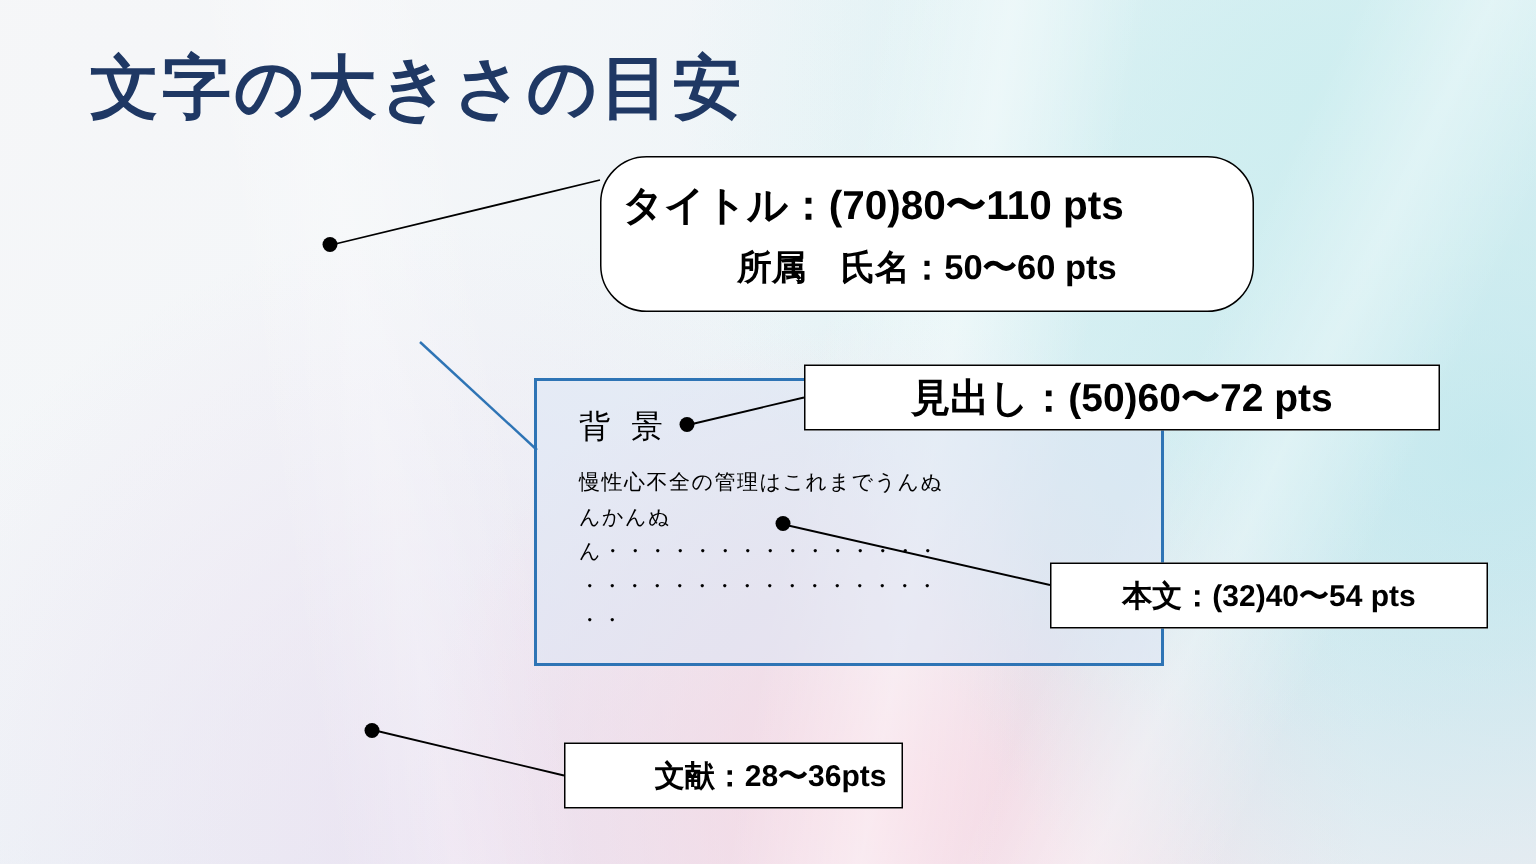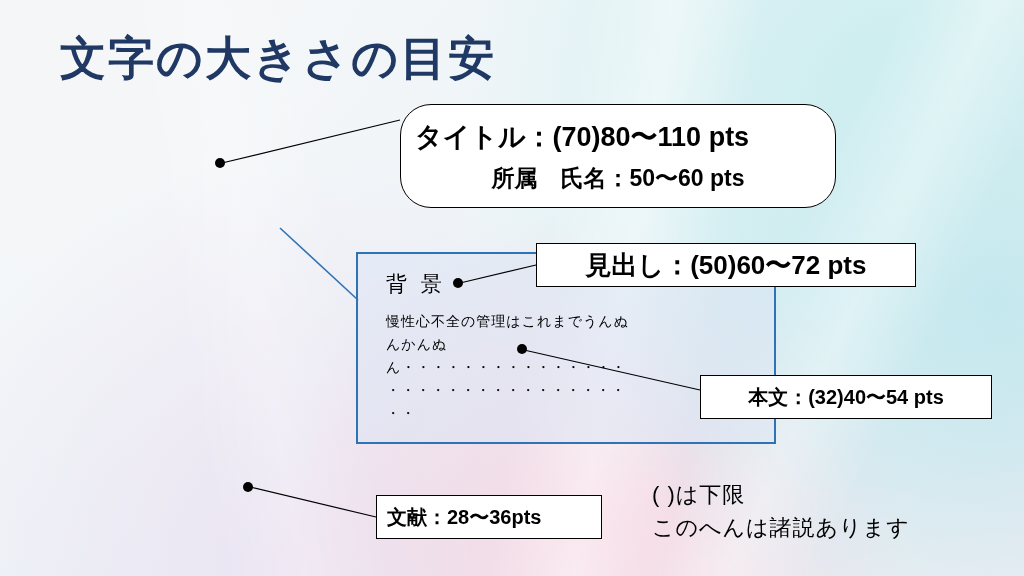--- a/index.html
+++ b/index.html
@@ -134,21 +134,21 @@
     text-align: left;
   }
   #callout-title .line2 {
     font-size: 23px;
     text-align: center;
     margin-top: 8px;
   }
   #callout-heading {
     left: 536px;
     top: 243px;
-    width: 380px;
+    width: 424px;
     height: 44px;
     padding: 4px 12px;
     font-size: 26px;
     text-align: center;
   }
   #callout-bodytext {
     left: 700px;
     top: 375px;
     width: 292px;
     height: 44px;
@@ -156,21 +156,21 @@
     font-size: 20px;
     text-align: center;
   }
   #callout-refs {
     left: 376px;
     top: 495px;
     width: 226px;
     height: 44px;
     padding: 4px 10px;
     font-size: 20px;
-    text-align: left;
+    text-align: right;
   }
 
   .note {
     position: absolute;
     left: 652px;
     top: 478px;
     font-size: 22px;
     line-height: 33px;
     color: #000;
     letter-spacing: 1px;
@@ -224,18 +224,14 @@
     <div class="line1">タイトル：(70)80〜110 pts</div>
     <div class="line2">所属　氏名：50〜60 pts</div>
   </div>
 
   <div class="callout" id="callout-heading">見出し：(50)60〜72 pts</div>
 
   <div class="callout" id="callout-bodytext">本文：(32)40〜54 pts</div>
 
   <div class="callout" id="callout-refs">文献：28〜36pts</div>
 
-  <div class="note">
-    <div>(  )は下限</div>
-    <div>このへんは諸説あります</div>
-  </div>
 
 </div>
 
 </body></html>

